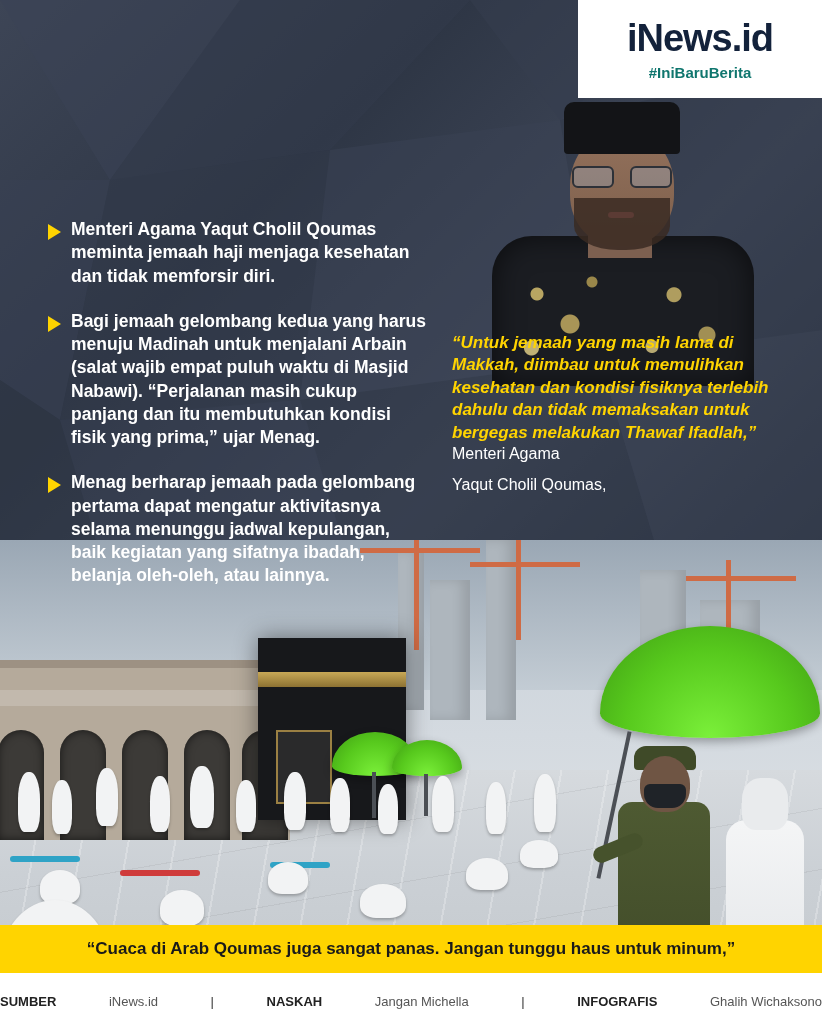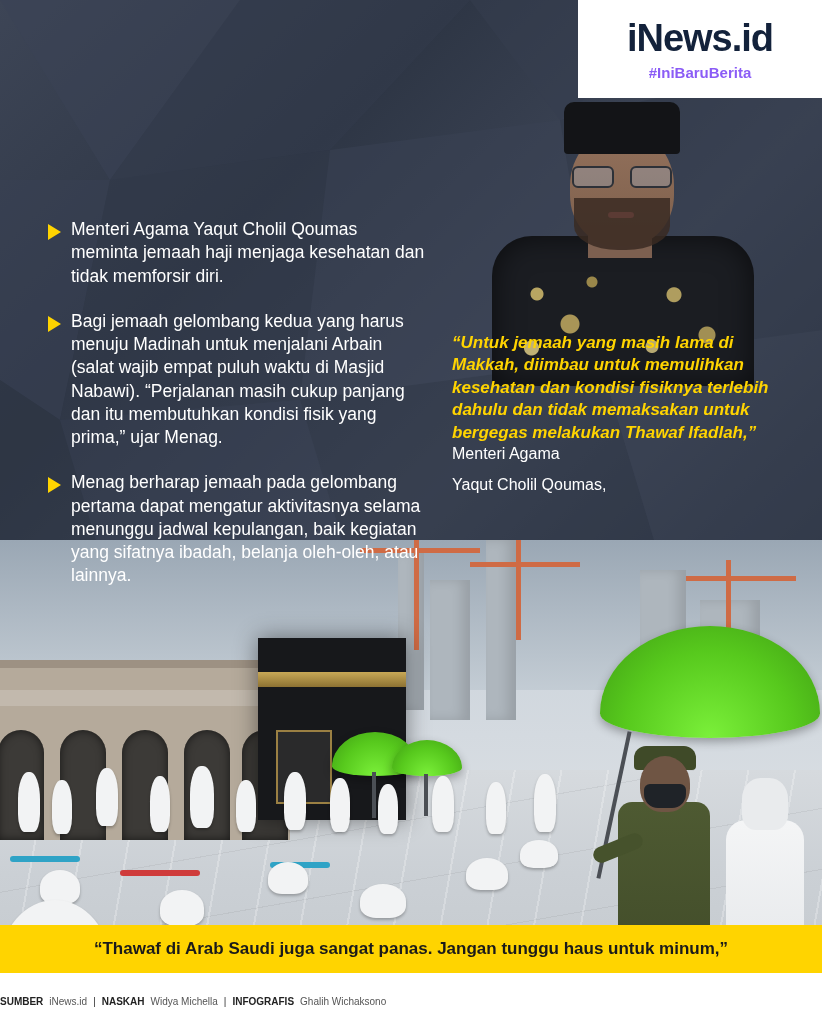--- a/index.html
+++ b/index.html
@@ -122,21 +122,21 @@
   }
   .thobe-head { position: absolute; left: 742px; top: 238px; width: 46px; height: 52px; background: #e9ebed; border-radius: 40% 40% 30% 30%; }
 
   
   .logo-panel {
     position: absolute; right: 0; top: 0; width: 244px; height: 98px;
     background: #ffffff; z-index: 6;
     display: flex; flex-direction: column; align-items: center; justify-content: center;
   }
   .logo-text { font-size: 38px; font-weight: bold; color: #13223b; letter-spacing: -1px; }
-  .logo-tag { margin-top: 4px; font-size: 15px; font-weight: bold; color: #8b5cf6; }
+  .logo-tag { margin-top: 4px; font-size: 15px; font-weight: bold; color: #0f766e; }
 
   
   .headline {
     position: absolute; left: 56px; top: 44px; width: 510px; z-index: 6;
   }
   .headline .line {
     display: block;
     font-family: "DejaVu Sans", sans-serif;
     font-weight: bold;
     font-size: 40px;
@@ -157,20 +157,21 @@
     width: 0; height: 0;
     border-left: 13px solid #ffd400;
     border-top: 8px solid transparent;
     border-bottom: 8px solid transparent;
   }
   .bullet p {
     color: #ffffff;
     font-size: 17.5px;
     line-height: 1.33;
     font-family: "Liberation Sans", sans-serif;
+    font-weight: bold;
   }
 
   
   .quote {
     position: absolute; left: 452px; top: 332px; width: 330px; z-index: 6;
     text-align: left;
   }
   .quote .q-text {
     color: #ffd400; font-weight: bold; font-size: 17px; line-height: 1.32;
     font-style: italic;
@@ -234,22 +235,22 @@
     display: flex; align-items: center; justify-content: center;
   }
   .yellow-bar span {
     color: #1a1a1a; font-weight: bold; font-size: 17px; text-align: center;
   }
 
   
   .credits {
     position: absolute; left: 0; right: 0; bottom: 0; height: 56px; z-index: 7;
     background: #ffffff;
-    display: flex; align-items: center; justify-content: flex-start; gap: 6px;
-    font-size: 10px; color: #222;
+    display: flex; align-items: center; justify-content: space-between; gap: 6px;
+    font-size: 13px; color: #222;
   }
   .credits b { font-weight: bold; }
   .credits .sep { color: #333; }
   .credits .val { color: #555; }
 </style>
 </head>
 <body>
 
 <div class="poster">
 
@@ -372,27 +373,27 @@
     </div>
   </div>
 
   <div class="quote">
     <div class="q-text">“Untuk jemaah yang masih lama di Makkah, diimbau untuk memulihkan kesehatan dan kondisi fisiknya terlebih dahulu dan tidak memaksakan untuk bergegas melakukan Thawaf Ifadlah,”</div>
     <div class="q-author" style="margin-top:0">Menteri Agama</div>
     <div class="q-author">Yaqut Cholil Qoumas,</div>
   </div>
 
   <div class="yellow-bar">
-    <span>“Thawaf di Arab Saudi juga sangat panas. Jangan tunggu haus untuk minum,”</span>
+    <span>“Cuaca di Arab Qoumas juga sangat panas. Jangan tunggu haus untuk minum,”</span>
   </div>
 
   <div class="credits">
     <b>SUMBER</b>
     <span class="val">iNews.id</span>
     <span class="sep">|</span>
     <b>NASKAH</b>
-    <span class="val">Widya Michella</span>
+    <span class="val">Jangan Michella</span>
     <span class="sep">|</span>
     <b>INFOGRAFIS</b>
     <span class="val">Ghalih Wichaksono</span>
   </div>
 
 </div>
 
 </body></html>

